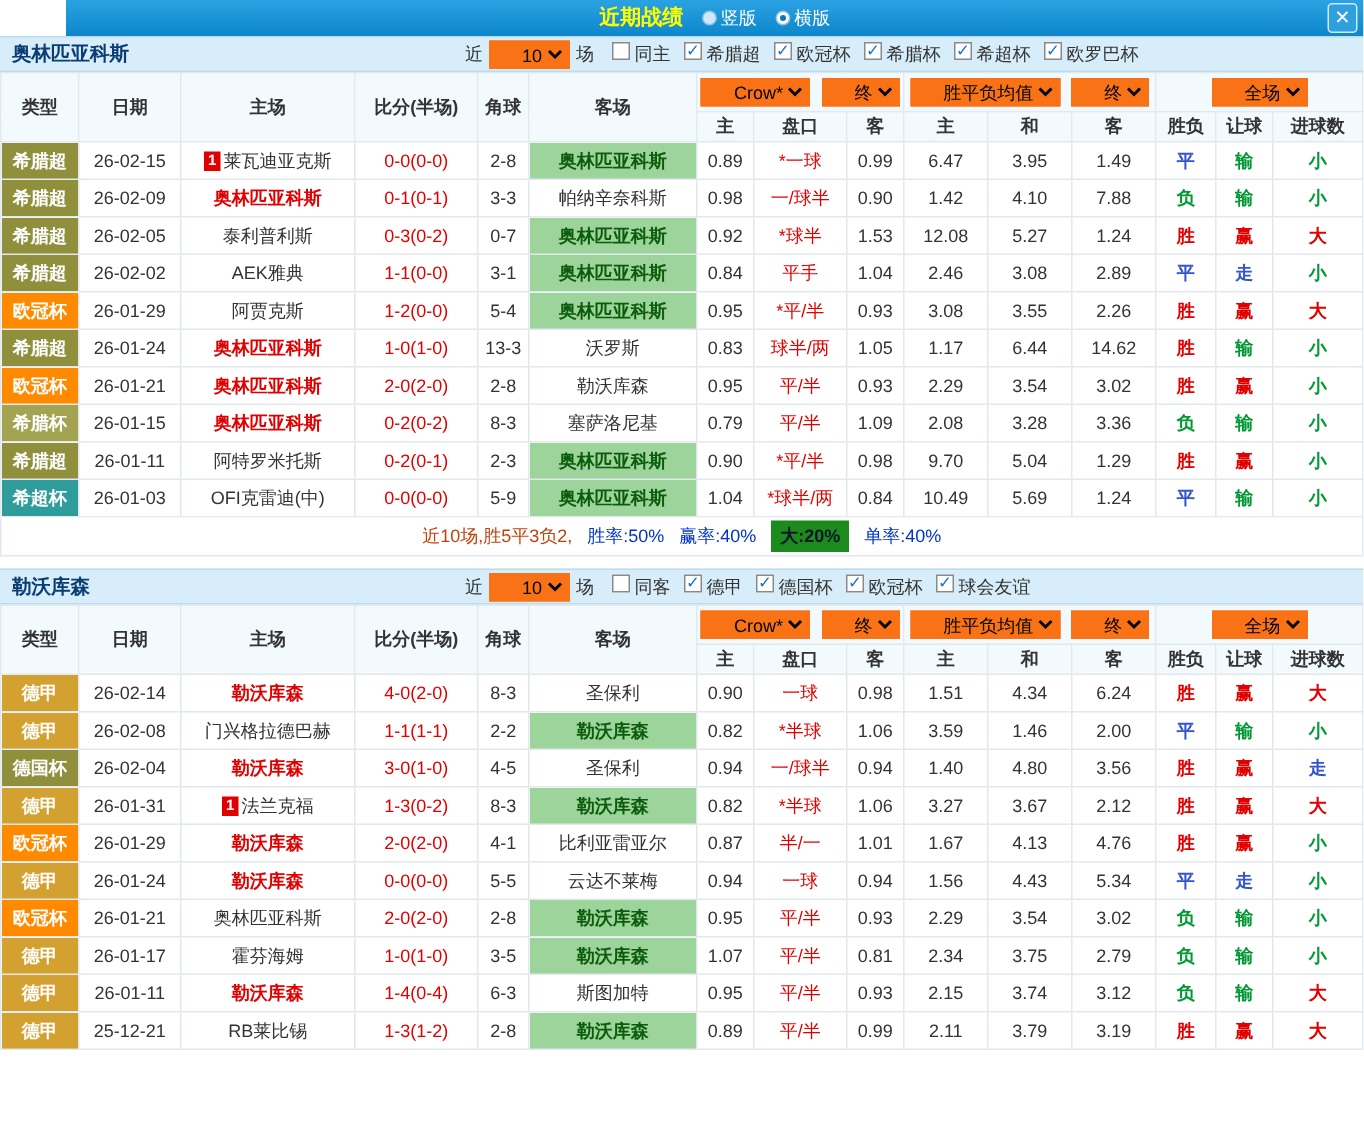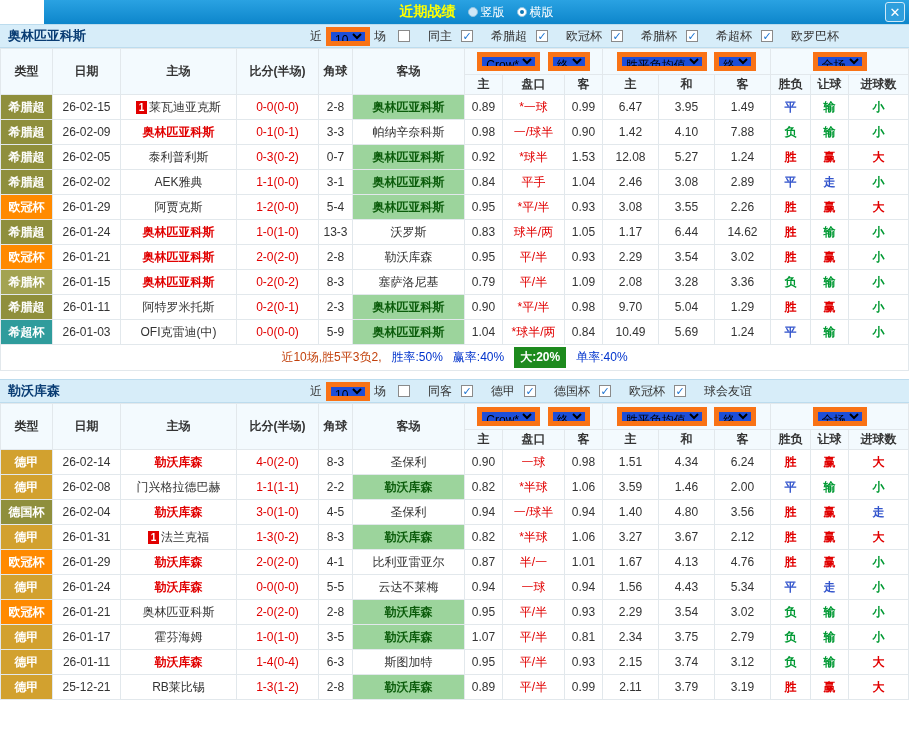--- a/index.html
+++ b/index.html
@@ -27,23 +27,23 @@
   }
   
   .panel + .panel { margin-top:8px; }
   .panel-header {
     height:24px; background:#d7edf9;
     border-top:1px solid #bcdcee; border-bottom:1px solid #bcdcee;
     display:flex; align-items:center; font-size:12px;
   }
   .team-name { font-weight:bold; color:#0a3d74; font-size:13px; padding-left:8px; width:310px; flex:none; }
   .recent { display:flex; align-items:center; gap:4px; color:#333; flex:none; }
-  select { font-size:12px; height:19px; background:#1d4ed8; border:5px solid #f97316; }
+  select { font-size:12px; height:19px; background:#f97316; border:2px solid #f97316;padding-left:16px; }
   .cbs { display:flex; align-items:center; gap:9px; margin-left:12px; }
-  .cb { display:flex; align-items:center; gap:18px; cursor:pointer; }
+  .cb { display:flex; align-items:flex-start; gap:3px; cursor:pointer; }
   .cb-box {
     width:12px; height:12px; border:1px solid #8a8a8a; background:#fff;
     font-size:11px; line-height:10px; color:#1a73d1; text-align:center; font-weight:bold; flex:none;
   }
   
   table { border-collapse:collapse; table-layout:fixed; width:909px; font-size:12px; }
   th,td { border:1px solid #e2e8ec; text-align:center; overflow:hidden; white-space:nowrap; }
   thead th { background:#f3fafe; color:#333; font-weight:bold; height:26px; }
   tr.th-sub th { height:20px; }
   .dd-cell select { margin:0 2px; max-width:92%; }
@@ -57,21 +57,21 @@
     background:#e10000; color:#ffffff; font-size:10px; font-weight:bold;
     margin-right:2px; vertical-align:middle;
   }
   
   .summary {
     height:26px; display:flex; align-items:center; justify-content:center; gap:10px;
     font-size:12px; border:1px solid #e2e8ec; border-top:none; background:#fff;
   }
   .sum-prefix { color:#c2410c; }
   .sum-stat { color:#0033cc; }
-  .sum-stat.hl { background:#1d8a1d; color:#ffffff; padding:2px 6px; font-weight:bold; }
+  .sum-stat.hl { background:#1d8a1d; color:#0f172a; padding:2px 6px; font-weight:bold; }
 </style>
 </head>
 <body>
 
 <div class="topbar">
   <div class="topbar-center">
     <span class="topbar-title">近期战绩</span>
     <span class="radio-opt">
       <span class="radio-dot"></span>
       <span>竖版</span>

